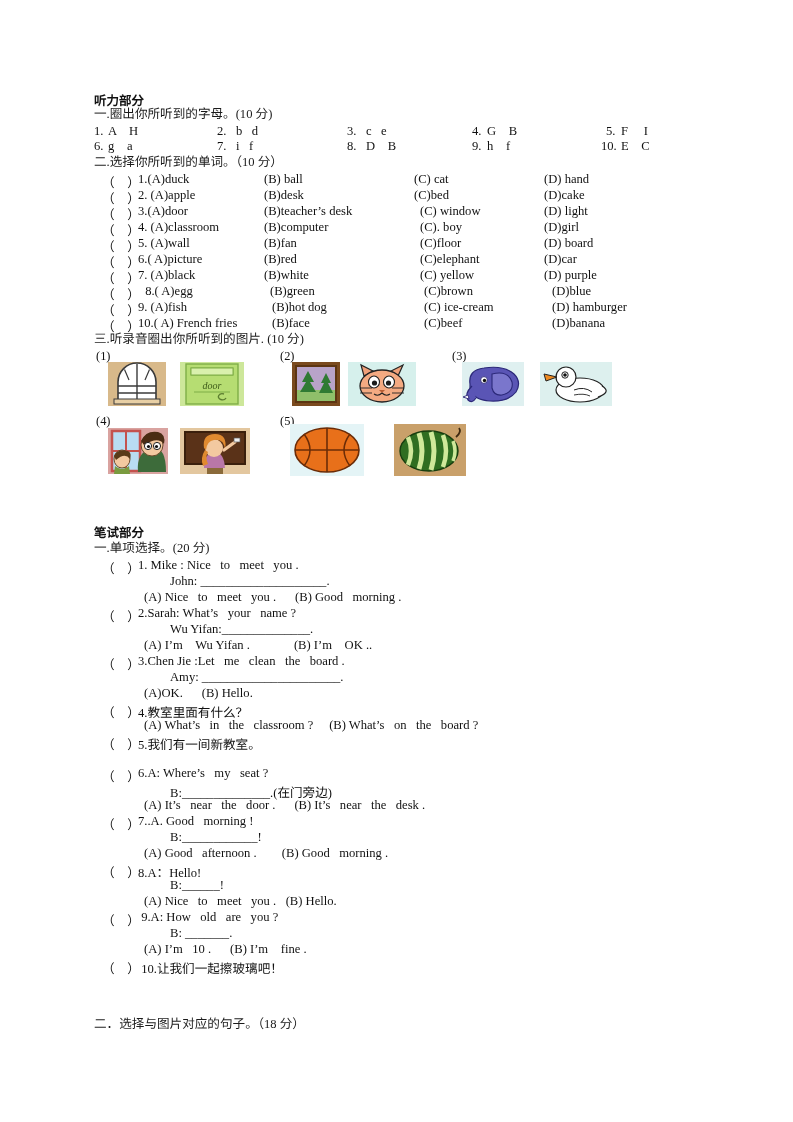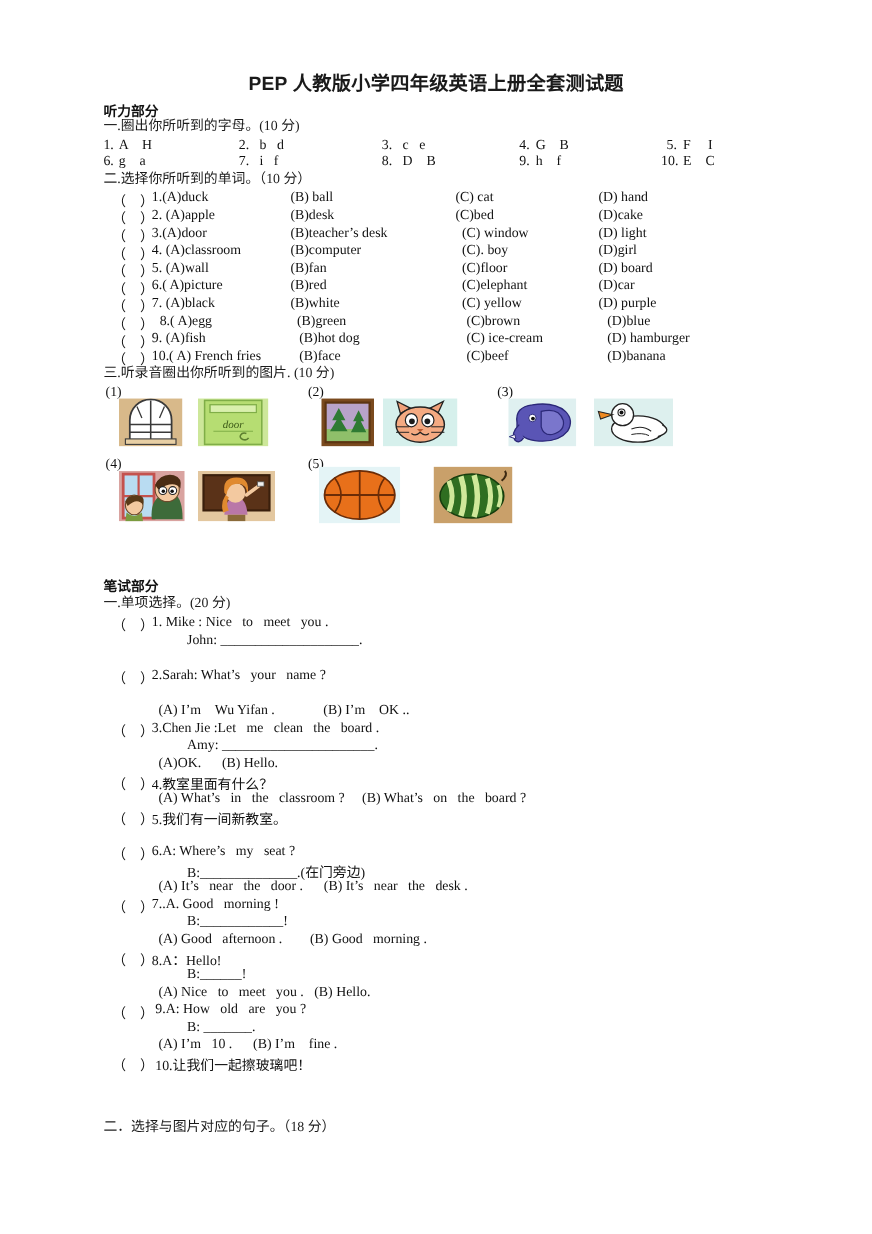--- a/index.html
+++ b/index.html
@@ -81,21 +81,20 @@
   .q .paren { position: absolute; left: 8px; top: 0; }
   .q .body { position: absolute; left: 44px; top: 0; white-space: pre; }
   .q .body2 { position: absolute; left: 62px; top: 0; white-space: pre; }
   .q .opts { position: absolute; left: 50px; top: 0; white-space: pre; }
 </style>
 </head>
 <body>
 
 <div class="page">
 
-  <div class="doc-title">PEP 人教版小学四年级英语上册全套测试题</div>
 
   <div class="sec-head" style="top:90px;">听力部分</div>
 
   <div class="line" style="top:107px;">一.圈出你所听到的字母。(10 分)</div>
 
   <div class="letters" style="top:124px;">
     <span style="left:0px;">1.</span>
     <span style="left:14px;">A    H</span>
     <span style="left:123px;">2.</span>
     <span style="left:142px;">b   d</span>
@@ -338,24 +337,30 @@
 
   <div class="line" style="top:541px;">一.单项选择。(20 分)</div>
 
   <div class="q" style="top:558px;">
     <span class="paren">（    ）</span>
     <span class="body">1. Mike : Nice   to   meet   you .</span>
   </div>
   <div class="q" style="top:574px;">
     <span class="body2" style="left:76px;">John: ____________________.</span>
   </div>
+  <div class="q" style="top:590px;">
+    <span class="opts">(A) Nice   to   meet   you .      (B) Good   morning .</span>
+  </div>
 
   <div class="q" style="top:606px;">
     <span class="paren">（    ）</span>
     <span class="body">2.Sarah: What’s   your   name ?</span>
+  </div>
+  <div class="q" style="top:622px;">
+    <span class="body2" style="left:76px;">Wu Yifan:______________.</span>
   </div>
   <div class="q" style="top:638px;">
     <span class="opts">(A) I’m    Wu Yifan .              (B) I’m    OK ..</span>
   </div>
 
   <div class="q" style="top:654px;">
     <span class="paren">（    ）</span>
     <span class="body">3.Chen Jie :Let   me   clean   the   board .</span>
   </div>
   <div class="q" style="top:670px;">

